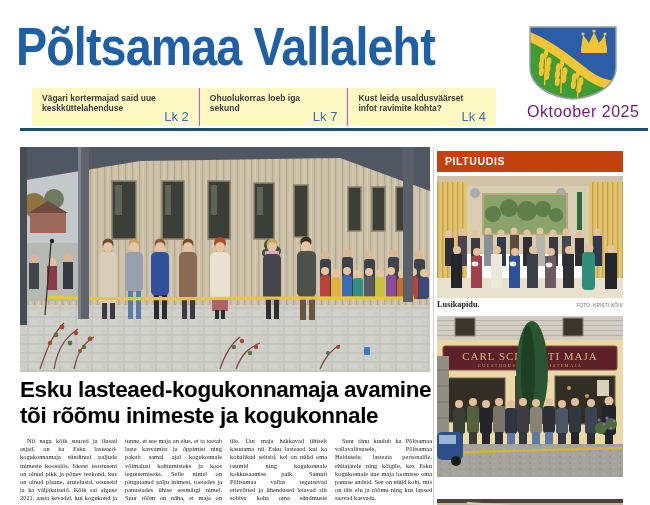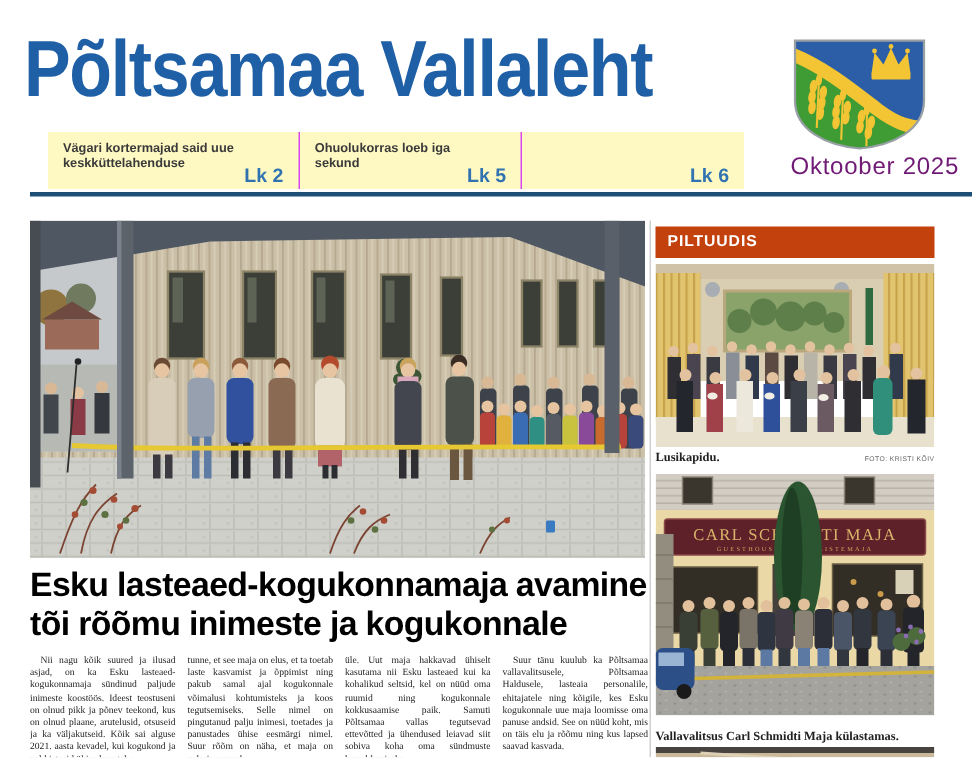--- a/index.html
+++ b/index.html
@@ -12,21 +12,21 @@
     letter-spacing:-1px;line-height:1;white-space:nowrap;transform:scaleX(0.88);
     transform-origin:left top;}
   .issue-date{left:527px;top:103px;font-size:16px;color:#701a75;letter-spacing:0.5px;}
 
   
   .teaser-bar{left:32px;top:88px;width:464px;height:38px;background:#fef9c3;display:flex;}
   .teaser{position:relative;box-sizing:border-box;padding:5px 8px 2px 10px;}
   .teaser + .teaser{border-left:1px solid #d946ef;}
   .t1{width:180px;} .t2{width:160px;} .t3{width:160px;}
   .teaser-text{font-size:8.5px;font-weight:bold;color:#3a3a3a;line-height:1.2;width:118px;}
-  .teaser-page{position:absolute;right:10px;bottom:2px;font-size:13px;font-weight:bold;color:#3173b1;}
+  .teaser-page{position:absolute;right:10px;bottom:2px;font-size:13px;font-weight:normal;color:#3173b1;}
 
   .top-rule{left:20px;top:128px;width:628px;height:3px;background:#1d4e76;}
   .v-divider{left:433px;top:147px;width:1px;height:358px;background:#cfcfcf;}
 
   
   .main-photo{left:20px;top:147px;width:410px;height:225px;overflow:hidden;}
   .headline{left:20px;top:377px;width:414px;font-size:22.5px;font-weight:bold;color:#000000;
     line-height:1.16;letter-spacing:-0.4px;}
   .headline div{white-space:nowrap;}
   .body-cols{left:20px;top:437px;width:412px;height:68px;overflow:hidden;display:flex;gap:8px;}
@@ -110,24 +110,25 @@
 
   <div class="abs issue-date">Oktoober 2025</div>
 
   <div class="abs teaser-bar">
     <div class="teaser t1">
       <div class="teaser-text">Vägari kortermajad said uue keskküttelahenduse</div>
       <div class="teaser-page">Lk 2</div>
     </div>
     <div class="teaser t2">
       <div class="teaser-text">Ohuolukorras loeb iga sekund</div>
-      <div class="teaser-page">Lk 5</div>
+      <div class="teaser-page">Lk 7</div>
     </div>
     <div class="teaser t3">
-      <div class="teaser-page">Lk 6</div>
+      <div class="teaser-text">Kust leida usaldusväärset infot ravimite kohta?</div>
+      <div class="teaser-page">Lk 4</div>
     </div>
   </div>
 
   <div class="abs top-rule"></div>
   <div class="abs v-divider"></div>
 
   <div class="abs main-photo">
     <svg width="410" height="225" viewBox="0 0 410 225" preserveAspectRatio="none">
       <defs>
         <pattern id="wood" width="7" height="12" patternUnits="userSpaceOnUse">
@@ -534,23 +535,20 @@
           <circle cx="174" cy="108" r="6" fill="#4e6b3e"></circle>
         <circle cx="162" cy="104" r="1.6" fill="#8a6cb0"></circle>
           <circle cx="170" cy="102" r="1.6" fill="#8a6cb0"></circle>
         <circle cx="177" cy="105" r="1.6" fill="#8a6cb0"></circle>
           <circle cx="167" cy="108" r="1.6" fill="#8a6cb0"></circle>
         <circle cx="174" cy="112" r="1.6" fill="#8a6cb0"></circle>
       </g>
     </svg>
   </div>
 
-  <div class="abs sb-cap2">
-    <span class="caption">Vallavalitsus Carl Schmidti Maja külastamas.</span>
-  </div>
 
   <div class="abs sb-photo3">
     <svg width="186" height="10" viewBox="0 0 186 10" preserveAspectRatio="none">
       <rect x="0" y="0" width="186" height="4" fill="#4a4440"></rect>
       <rect x="0" y="4" width="186" height="6" fill="#c9b89a"></rect>
       <path d="M30,4 L120,10" stroke="#ddd0b4" stroke-width="2"></path>
     </svg>
   </div>
 
 </div>

